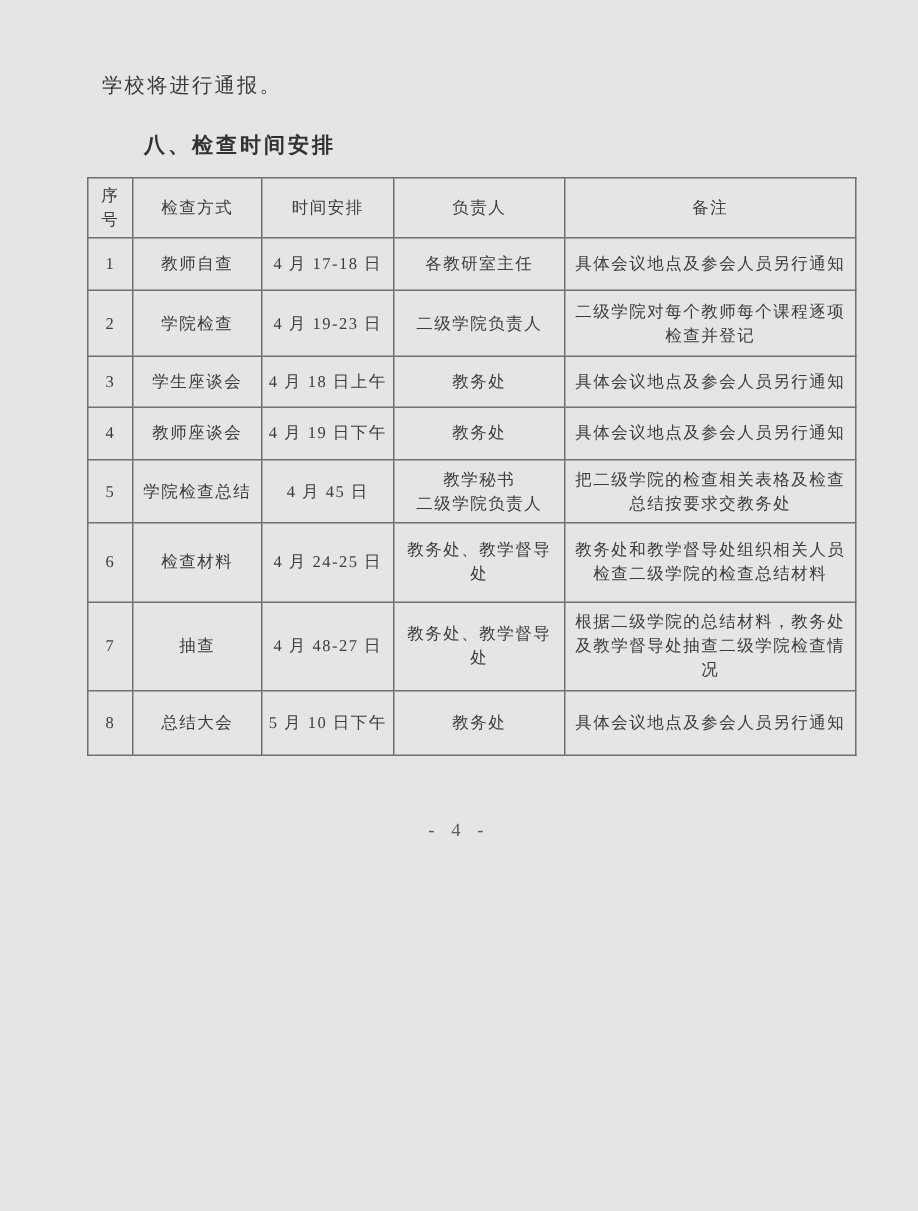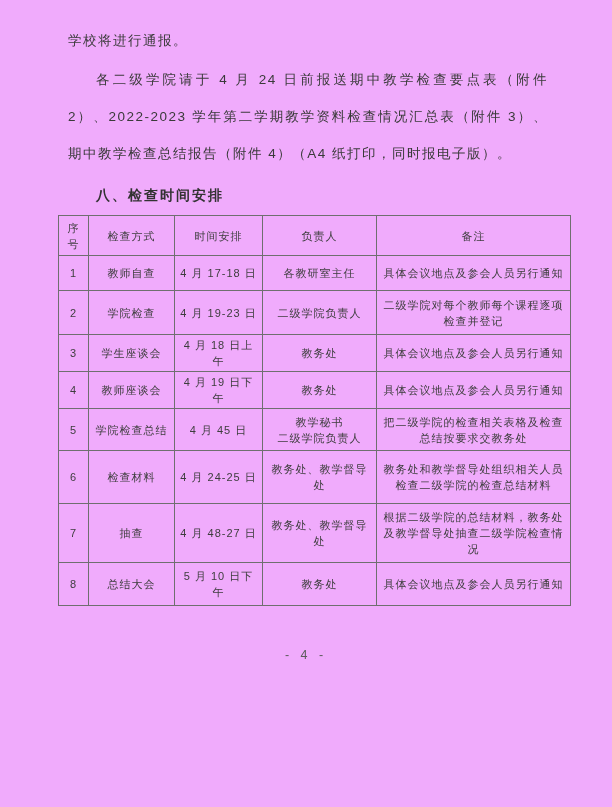--- a/index.html
+++ b/index.html
@@ -4,24 +4,24 @@
 <style>
   html, body {
     margin: 0;
     padding: 0;
     background: #ffffff;
   }
   .page {
     position: relative;
     width: 612px;
     height: 807px;
-    background: #f0abfc;
+    background: #e5e5e5;
     box-sizing: border-box;
-    padding: 22px 64px 0 68px;
-    font-family: Liberation Sans, sans-serif;
+    padding: 38px 64px 0 68px;
+    font-family: Liberation Serif, serif;
     color: #3a3a3a;
     overflow: hidden;
   }
   .p-intro {
     margin: 0;
     font-size: 13.5px;
     line-height: 37px;
     letter-spacing: 1.5px;
   }
   .h-sec {
@@ -83,21 +83,20 @@
     letter-spacing: 4px;
   }
 </style>
 </head>
 <body>
 
 <div class="page">
 
   <p class="p-intro">学校将进行通报。</p>
 
-  <p class="para">各二级学院请于 4 月 24 日前报送期中教学检查要点表（附件 2）、2022-2023 学年第二学期教学资料检查情况汇总表（附件 3）、期中教学检查总结报告（附件 4）（A4 纸打印，同时报电子版）。</p>
 
 
   <h3 class="h-sec">八、检查时间安排</h3>
 
   <table class="schedule">
     <colgroup>
       <col class="c0">
         <col class="c1">
         <col class="c2">
         <col class="c3">

